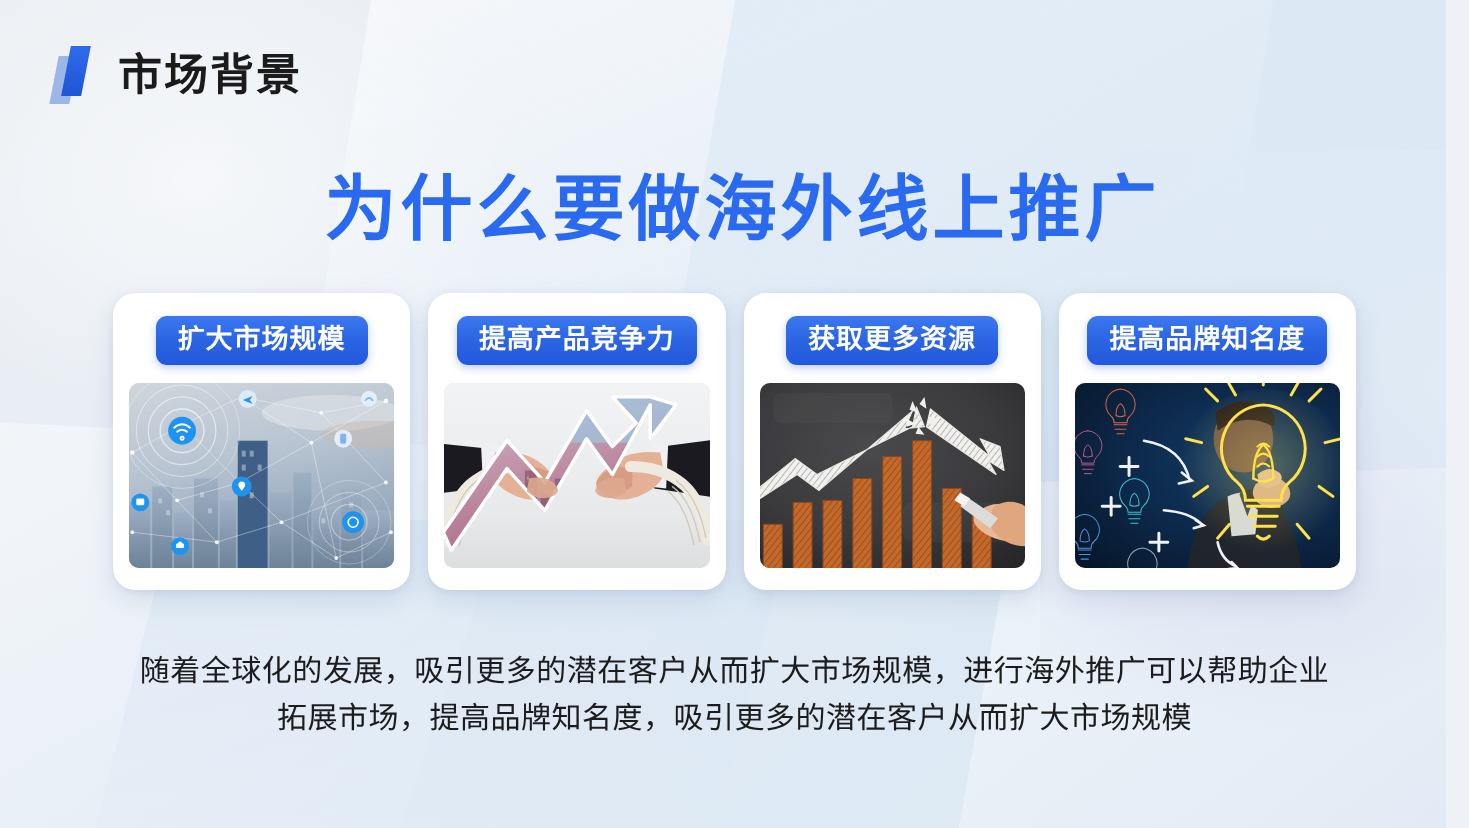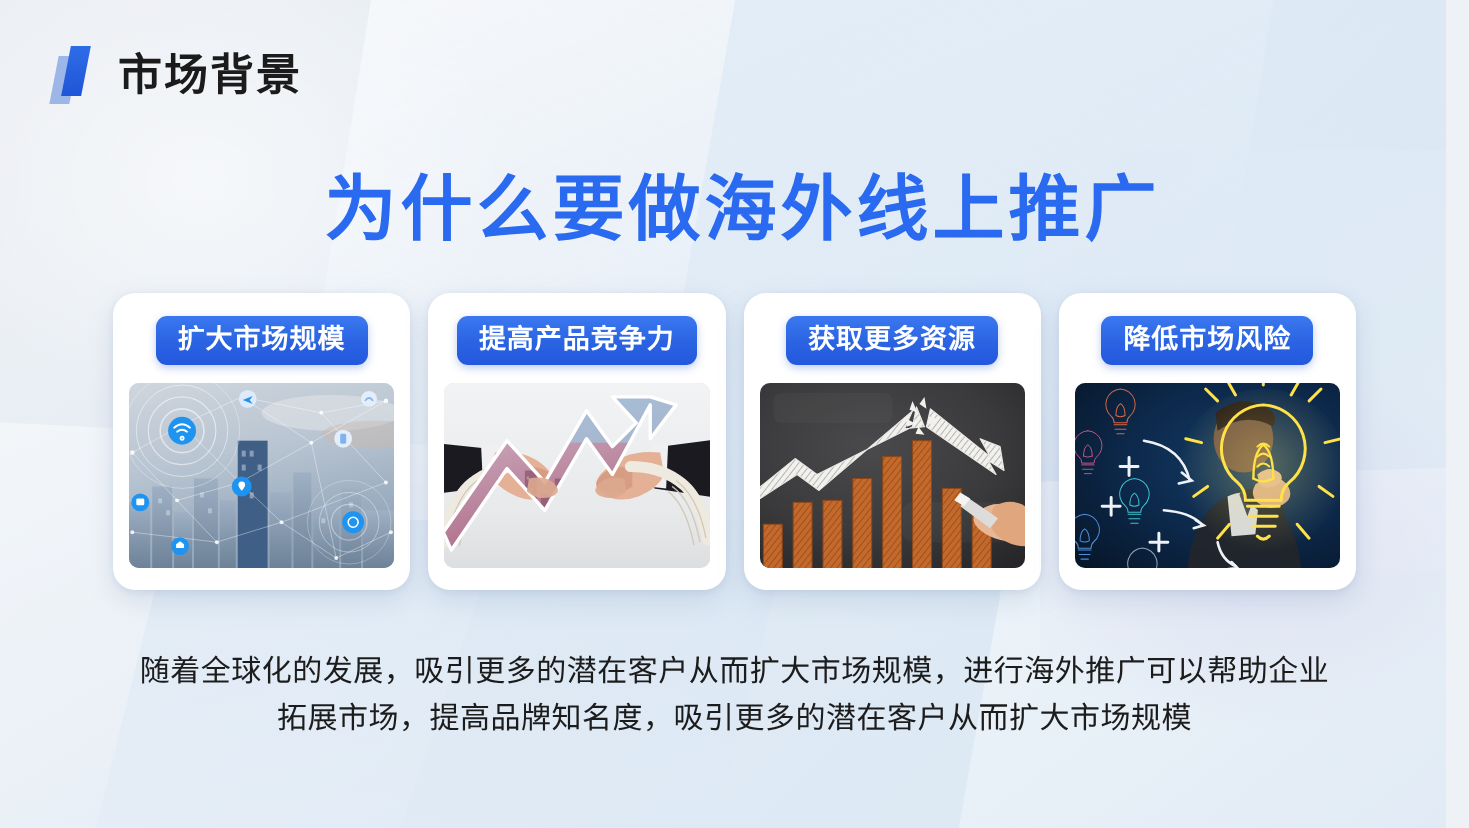--- a/index.html
+++ b/index.html
@@ -383,21 +383,21 @@
             <path d="M280 160 q-38 2 -54 -14 q-10 -10 2 -18 q14 -10 30 -4 q16 6 22 22 z" fill="#e8b795"></path>
             <path d="M242 124 q14 -8 28 -2 l10 6 v36 q-24 2 -38 -14 q-8 -10 0 -26 z" fill="#e0a77f"></path>
             <path d="M214 114 l32 22 l-8 10 l-30 -22 z" fill="#dcdcda"></path>
             <path d="M208 110 l10 6 l-6 8 l-10 -6 z" fill="#f4f4f2"></path>
           </g>
         </svg>
       </div>
     </div>
 
     <div class="card">
-      <div class="badge">降低市场风险</div>
+      <div class="badge">提高品牌知名度</div>
       <div class="thumb">
         <svg viewBox="0 0 280 186" preserveAspectRatio="xMidYMid slice" role="img">
           <defs>
             <radialGradient id="bg4" cx="0.62" cy="0.42" r="0.85">
               <stop offset="0" stop-color="#123a63"></stop>
               <stop offset="45%" stop-color="#0d2a4d"></stop>
               <stop offset="100%" stop-color="#061425"></stop>
             </radialGradient>
             <radialGradient id="glow4" cx="0.5" cy="0.45" r="0.5">
               <stop offset="0" stop-color="#ffe46a" stop-opacity=".30"></stop>

